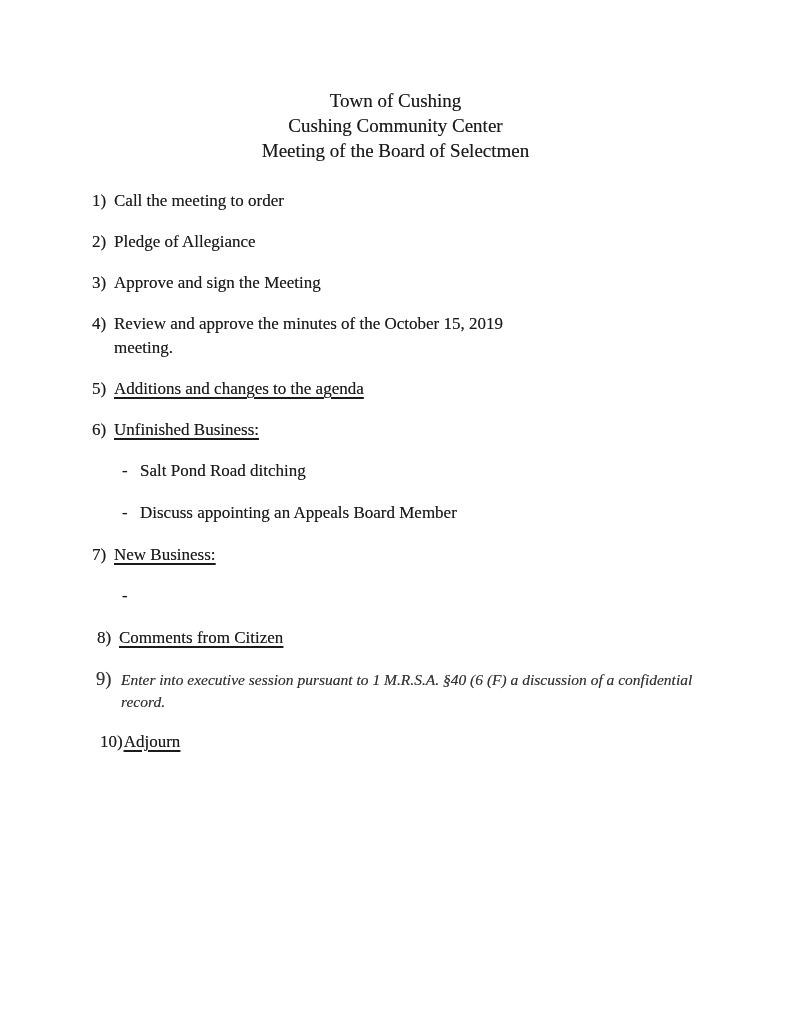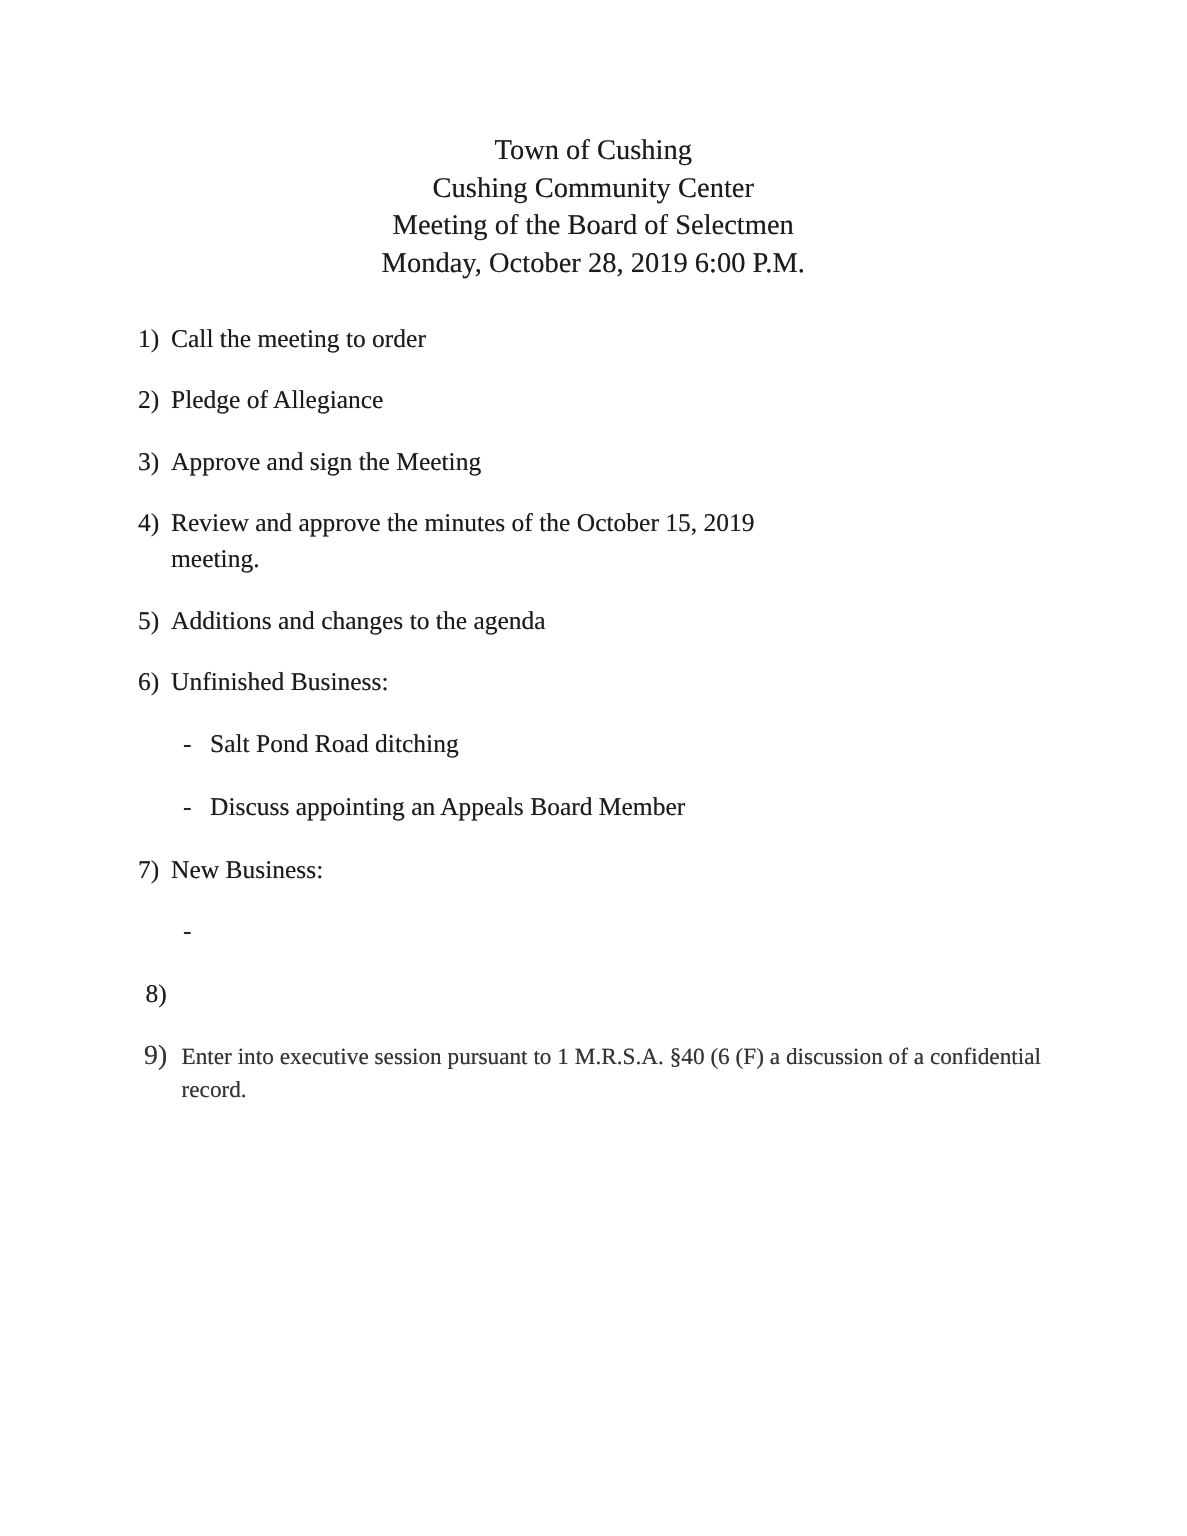--- a/index.html
+++ b/index.html
@@ -38,20 +38,21 @@
   .item .num {
     flex: 0 0 auto;
     min-width: 21px;
     white-space: nowrap;
     padding-right: 1px;
   }
   .item .txt {
     display: inline-block;
   }
   .underline .txt {
+    text-decoration: underline;
     text-decoration-thickness: 1.6px;
     text-underline-offset: 2.5px;
   }
   .item-4 .txt {
     max-width: 424px;
   }
   .sub {
     display: flex;
     padding-left: 30px;
     margin-bottom: 18px;
@@ -63,36 +64,36 @@
   .shift-sm { margin-left: 5px; }
   .shift-xs { margin-left: 4px; }
   .shift-md { margin-left: 8px; }
   .item-9 { color: #343434; }
   .item-9 .num {
     font-size: 18.5px;
     font-style: normal;
     padding-right: 4px;
   }
   .item-9 .txt {
+    font-style: italic;
     font-size: 15.5px;
     line-height: 22px;
     max-width: 584px;
     padding-top: 2px;
   }
 </style>
 </head>
 <body>
 
 <div class="page">
 
   <header class="doc-header">
     <div>Town of Cushing</div>
     <div>Cushing Community Center</div>
     <div>Meeting of the Board of Selectmen</div>
-    <div>Monday, October 28, 2019 6:00 P.M.</div>
   </header>
 
   <main class="agenda">
 
     <div class="item">
       <span class="num">1)</span>
       <span class="txt">Call the meeting to order</span>
     </div>
 
     <div class="item">
@@ -134,23 +135,28 @@
       <span class="num">7)</span>
       <span class="txt">New Business:</span>
     </div>
 
     <div class="sub">
       <span class="dash">-</span>
     </div>
 
     <div class="item underline shift-sm">
       <span class="num">8)</span>
+      <span class="txt">Comments from Citizen</span>
     </div>
 
     <div class="item item-9 shift-xs">
       <span class="num">9)</span>
       <span class="txt">Enter into executive session pursuant to 1 M.R.S.A. §40 (6 (F) a discussion of a confidential record.</span>
     </div>
 
+    <div class="item underline shift-md">
+      <span class="num">10)</span>
+      <span class="txt">Adjourn</span>
+    </div>
 
   </main>
 
 </div>
 
 </body></html>

